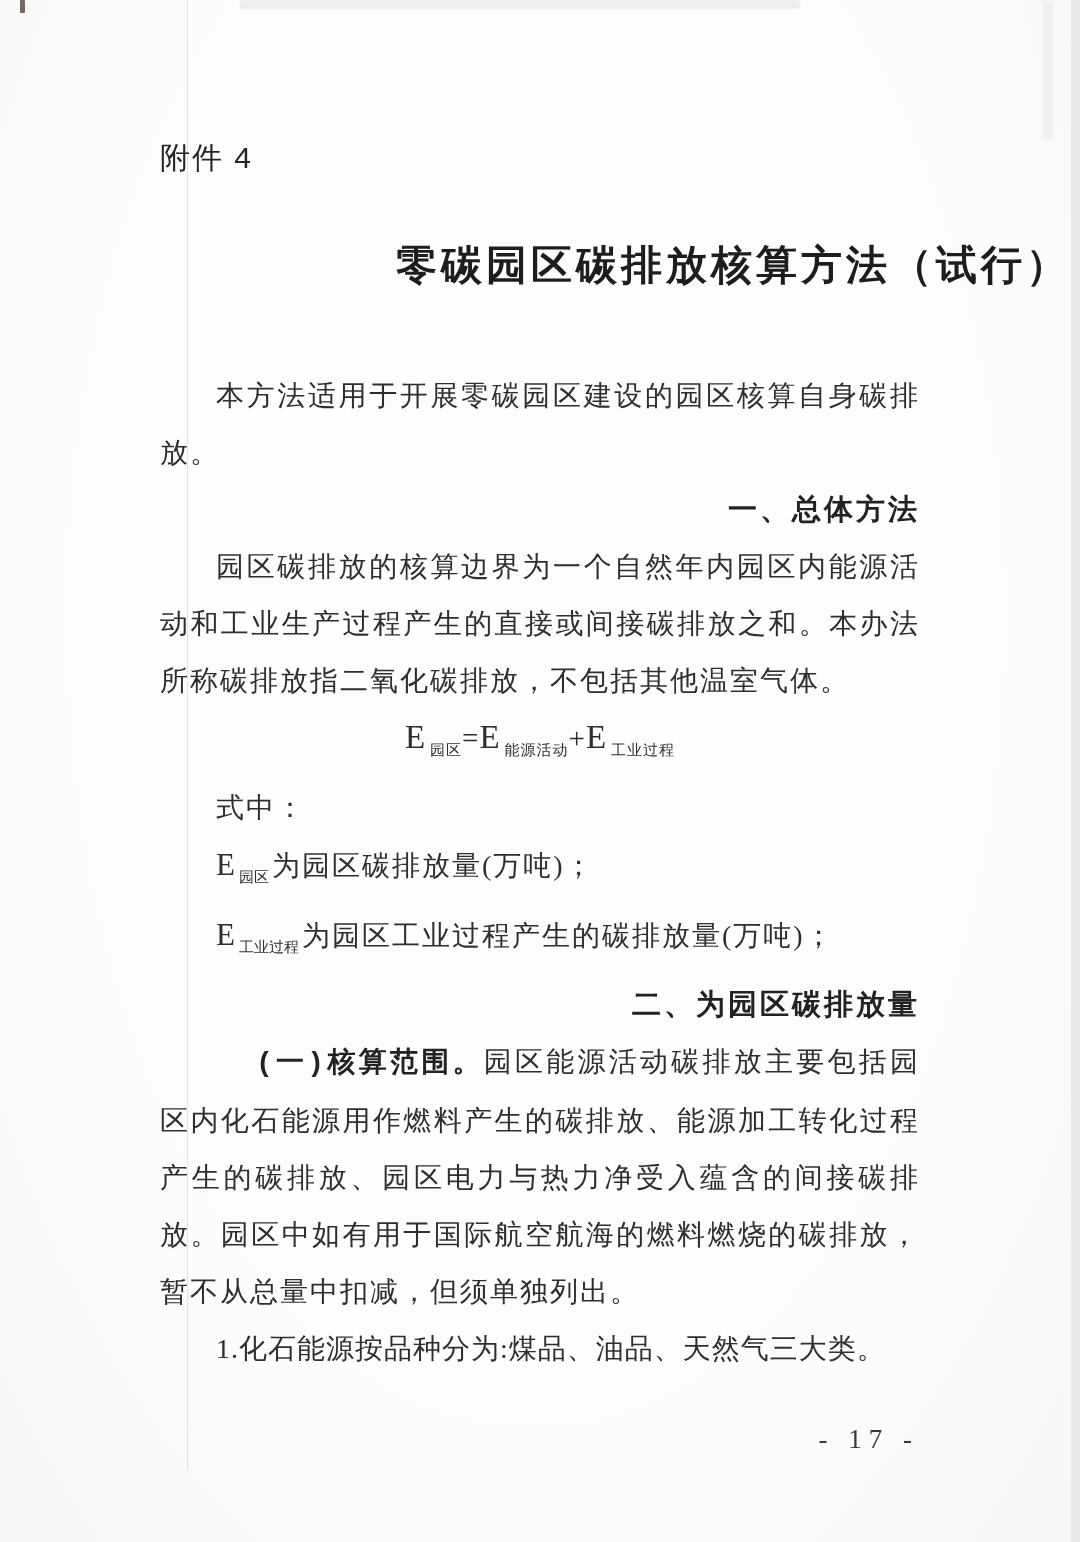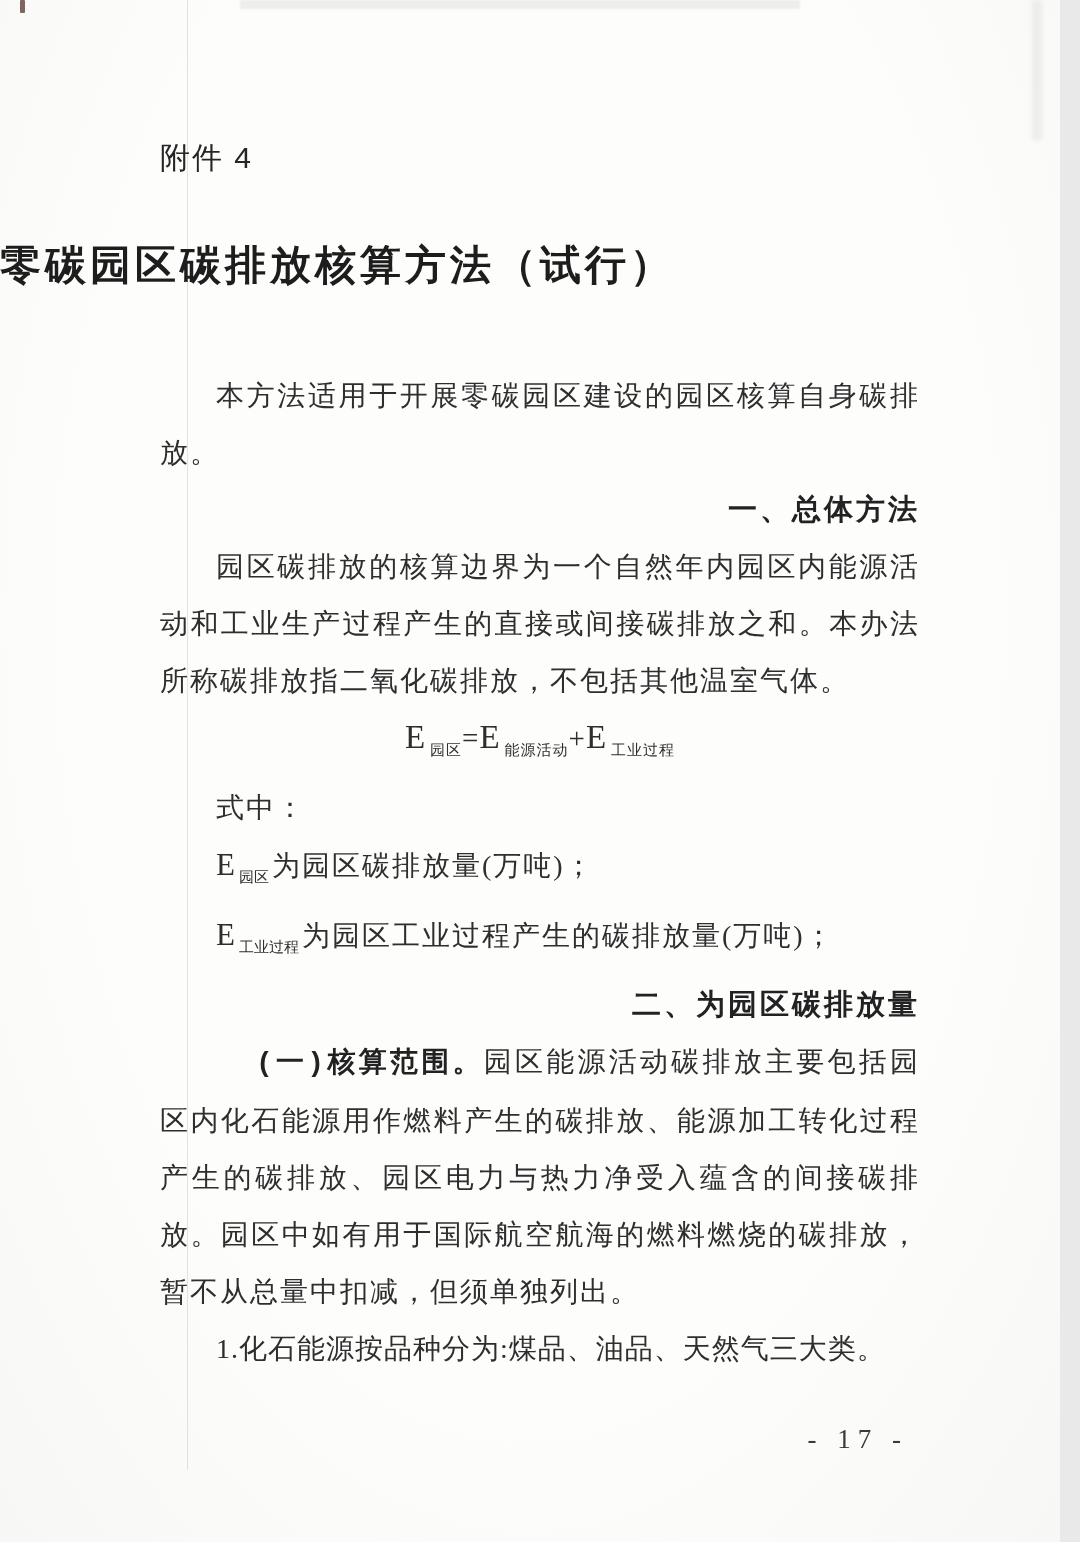--- a/index.html
+++ b/index.html
@@ -9,20 +9,21 @@
     font-family: "Liberation Serif", "DejaVu Serif", serif;
   }
   .page {
     position: relative;
     width: 1060px; height: 1542px;
     overflow: hidden;
     background:
       radial-gradient(ellipse at 50% 40%, #fdfdfc 60%, #f7f7f5 100%),
       #fafaf9;
     color: #2c2c2c;
+    padding-left: 11px;
   }
   
   .fold-line {
     position: absolute; left: 187px; top: 0; width: 1px; height: 1470px;
     background: rgba(110,110,110,0.18);
   }
   .red-mark {
     position: absolute; left: 20px; top: 0; width: 5px; height: 13px;
     background: #6a4a44; opacity: 0.85; border-radius: 1px;
   }
@@ -35,21 +36,21 @@
     background: rgba(200,200,200,0.25); filter: blur(2px);
   }
 
   .attachment-label {
     position: absolute; left: 160px; top: 138px;
     font-family: "Liberation Sans", "DejaVu Sans", sans-serif;
     font-size: 30px; font-weight: 500; letter-spacing: 2px; color: #262626;
   }
   .doc-title {
     position: absolute; left: 0; top: 238px; width: 100%;
-    text-align: left;
+    text-align: right;
     font-size: 41px; font-weight: 700; letter-spacing: 4px; color: #1d1d1d;
   }
 
   .content {
     position: absolute; left: 160px; top: 367px; width: 760px;
     font-size: 28px; line-height: 57px; letter-spacing: 2px;
     text-align: justify; color: #2e2e2e;
   }
   .content p { margin: 0; text-indent: 2em; }
   .content .heading {

